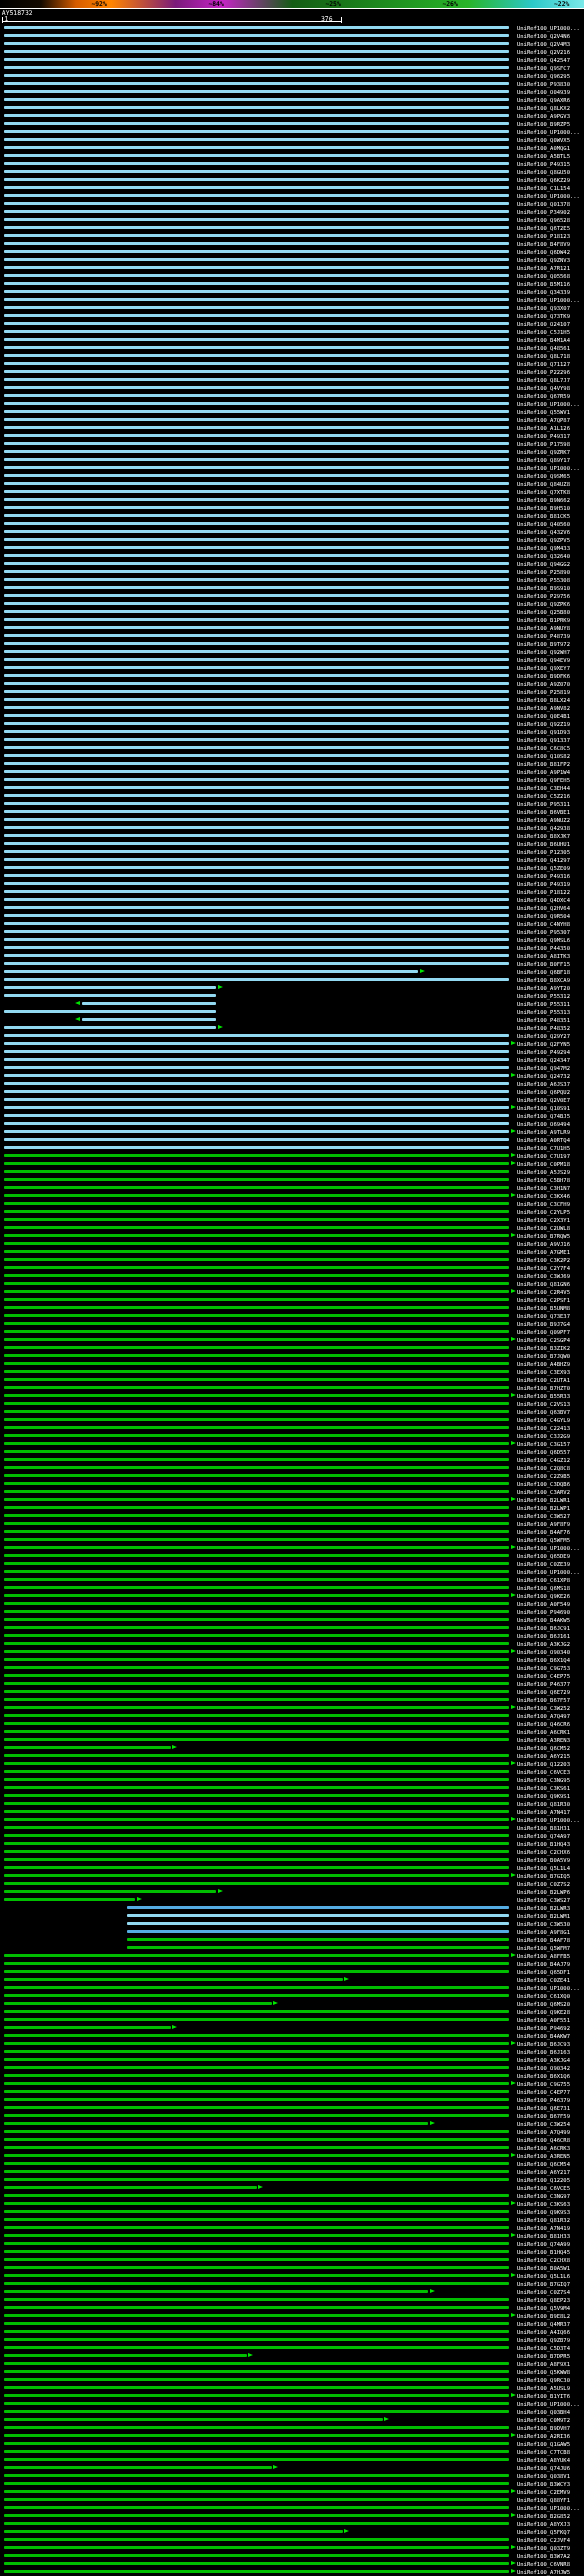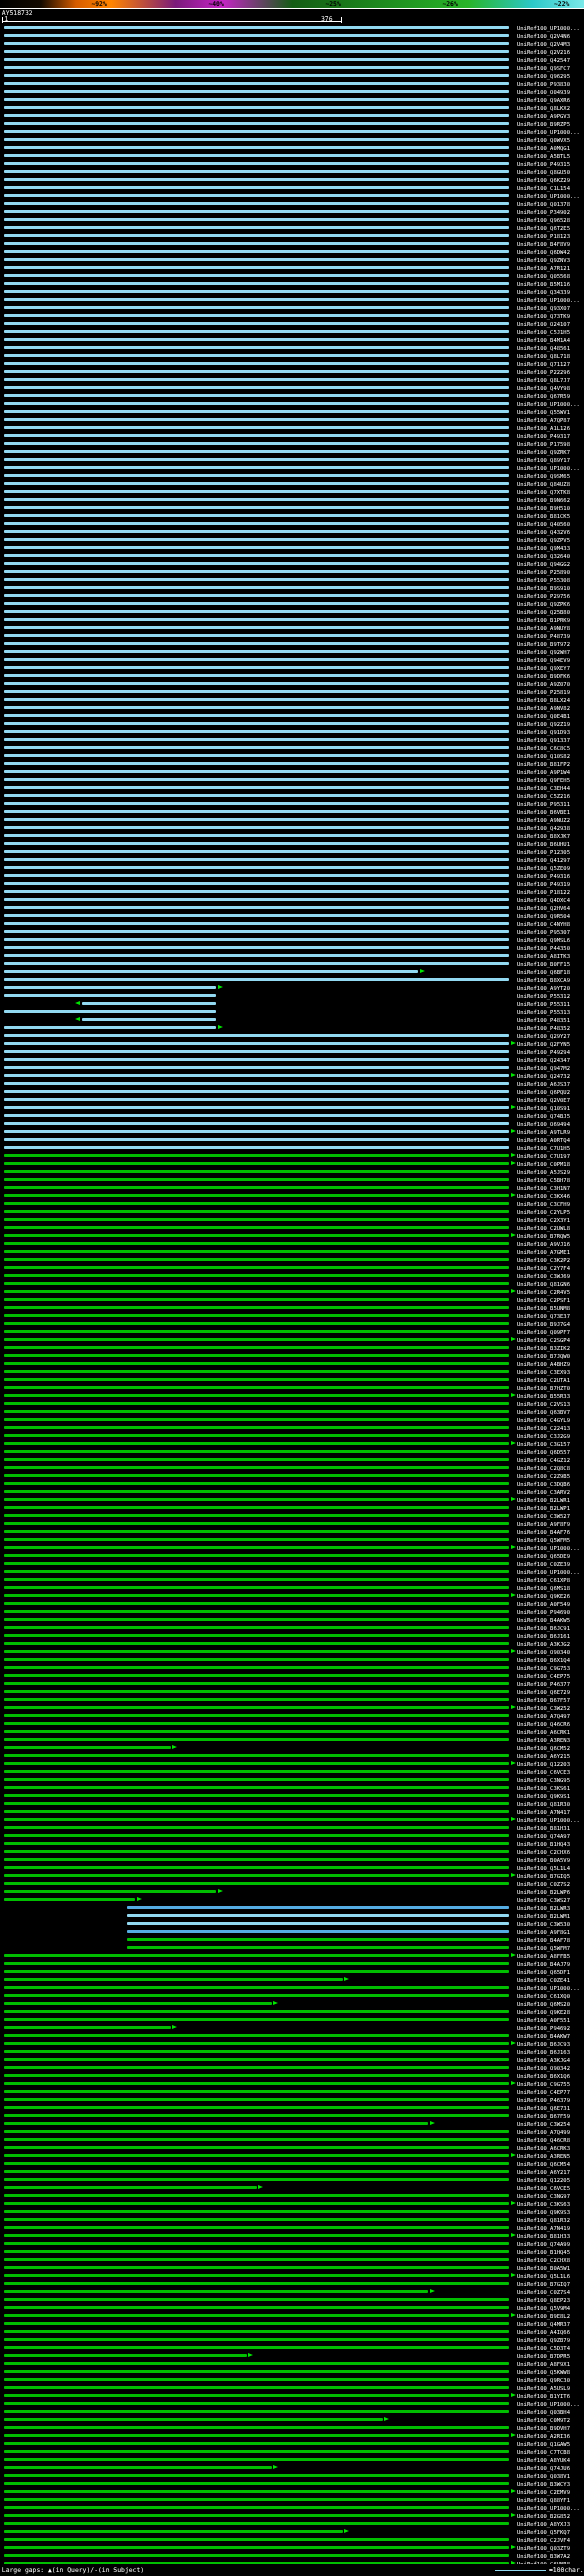--- a/index.html
+++ b/index.html
@@ -33,21 +33,21 @@
   .scale-line{position:absolute;left:495px;top:5.5px;width:51px;height:1.8px;}
   .scale-label{position:absolute;left:549px;top:2.7px;font-size:6.4px;line-height:6.4px;color:#fff;white-space:nowrap;}
 </style>
 </head>
 <body>
 
 <div class="screen">
 
   <div class="colorkey" style="background: linear-gradient(90deg, rgb(0, 0, 0) 0%, rgb(20, 10, 0) 7%, rgb(214, 92, 0) 13%, rgb(255, 132, 0) 19%, rgb(122, 26, 122) 30%, rgb(196, 36, 196) 38%, rgb(20, 92, 20) 50%, rgb(30, 140, 30) 66%, rgb(40, 180, 40) 80%, rgb(44, 200, 200) 91%, rgb(124, 234, 234) 100%);">
     <span class="key-label k0">~92%</span>
-    <span class="key-label k1">~40%</span>
+    <span class="key-label k1">~84%</span>
     <span class="key-label k2">~25%</span>
     <span class="key-label k3">~26%</span>
     <span class="key-label k4">~22%</span>
   </div>
   <div class="key-underline"></div>
 
   <div class="query-id">AY518732</div>
 
   <div class="ruler">
     <div class="ruler-line"></div>
@@ -1387,20 +1387,15 @@
         <div class="arr arr-r" style="left: 511px; border-left-color: rgb(0, 230, 0);"></div>
         <div class="hit-label" style="color: rgb(255, 255, 255);">UniRef100_A7HJW5</div>
       </div>
       <div class="hit-row">
         <div class="hit-line" style="left: 3.7px; width: 505px; background: rgb(0, 190, 0);"></div>
         <div class="arr arr-r" style="left: 511px; border-left-color: rgb(0, 230, 0);"></div>
         <div class="hit-label" style="color: rgb(255, 255, 255);">UniRef100_Q274D7</div>
       </div>
     </div>
 
-  <div class="legend">
-    <span class="legend-text">Large gaps: ▲(in Query)/-(in Subject)</span>
-    <div class="scale-line" style="background: rgb(146, 217, 241);"></div>
-    <span class="scale-label">=100char.</span>
-  </div>
 
 </div>
 
 
 </body></html>

